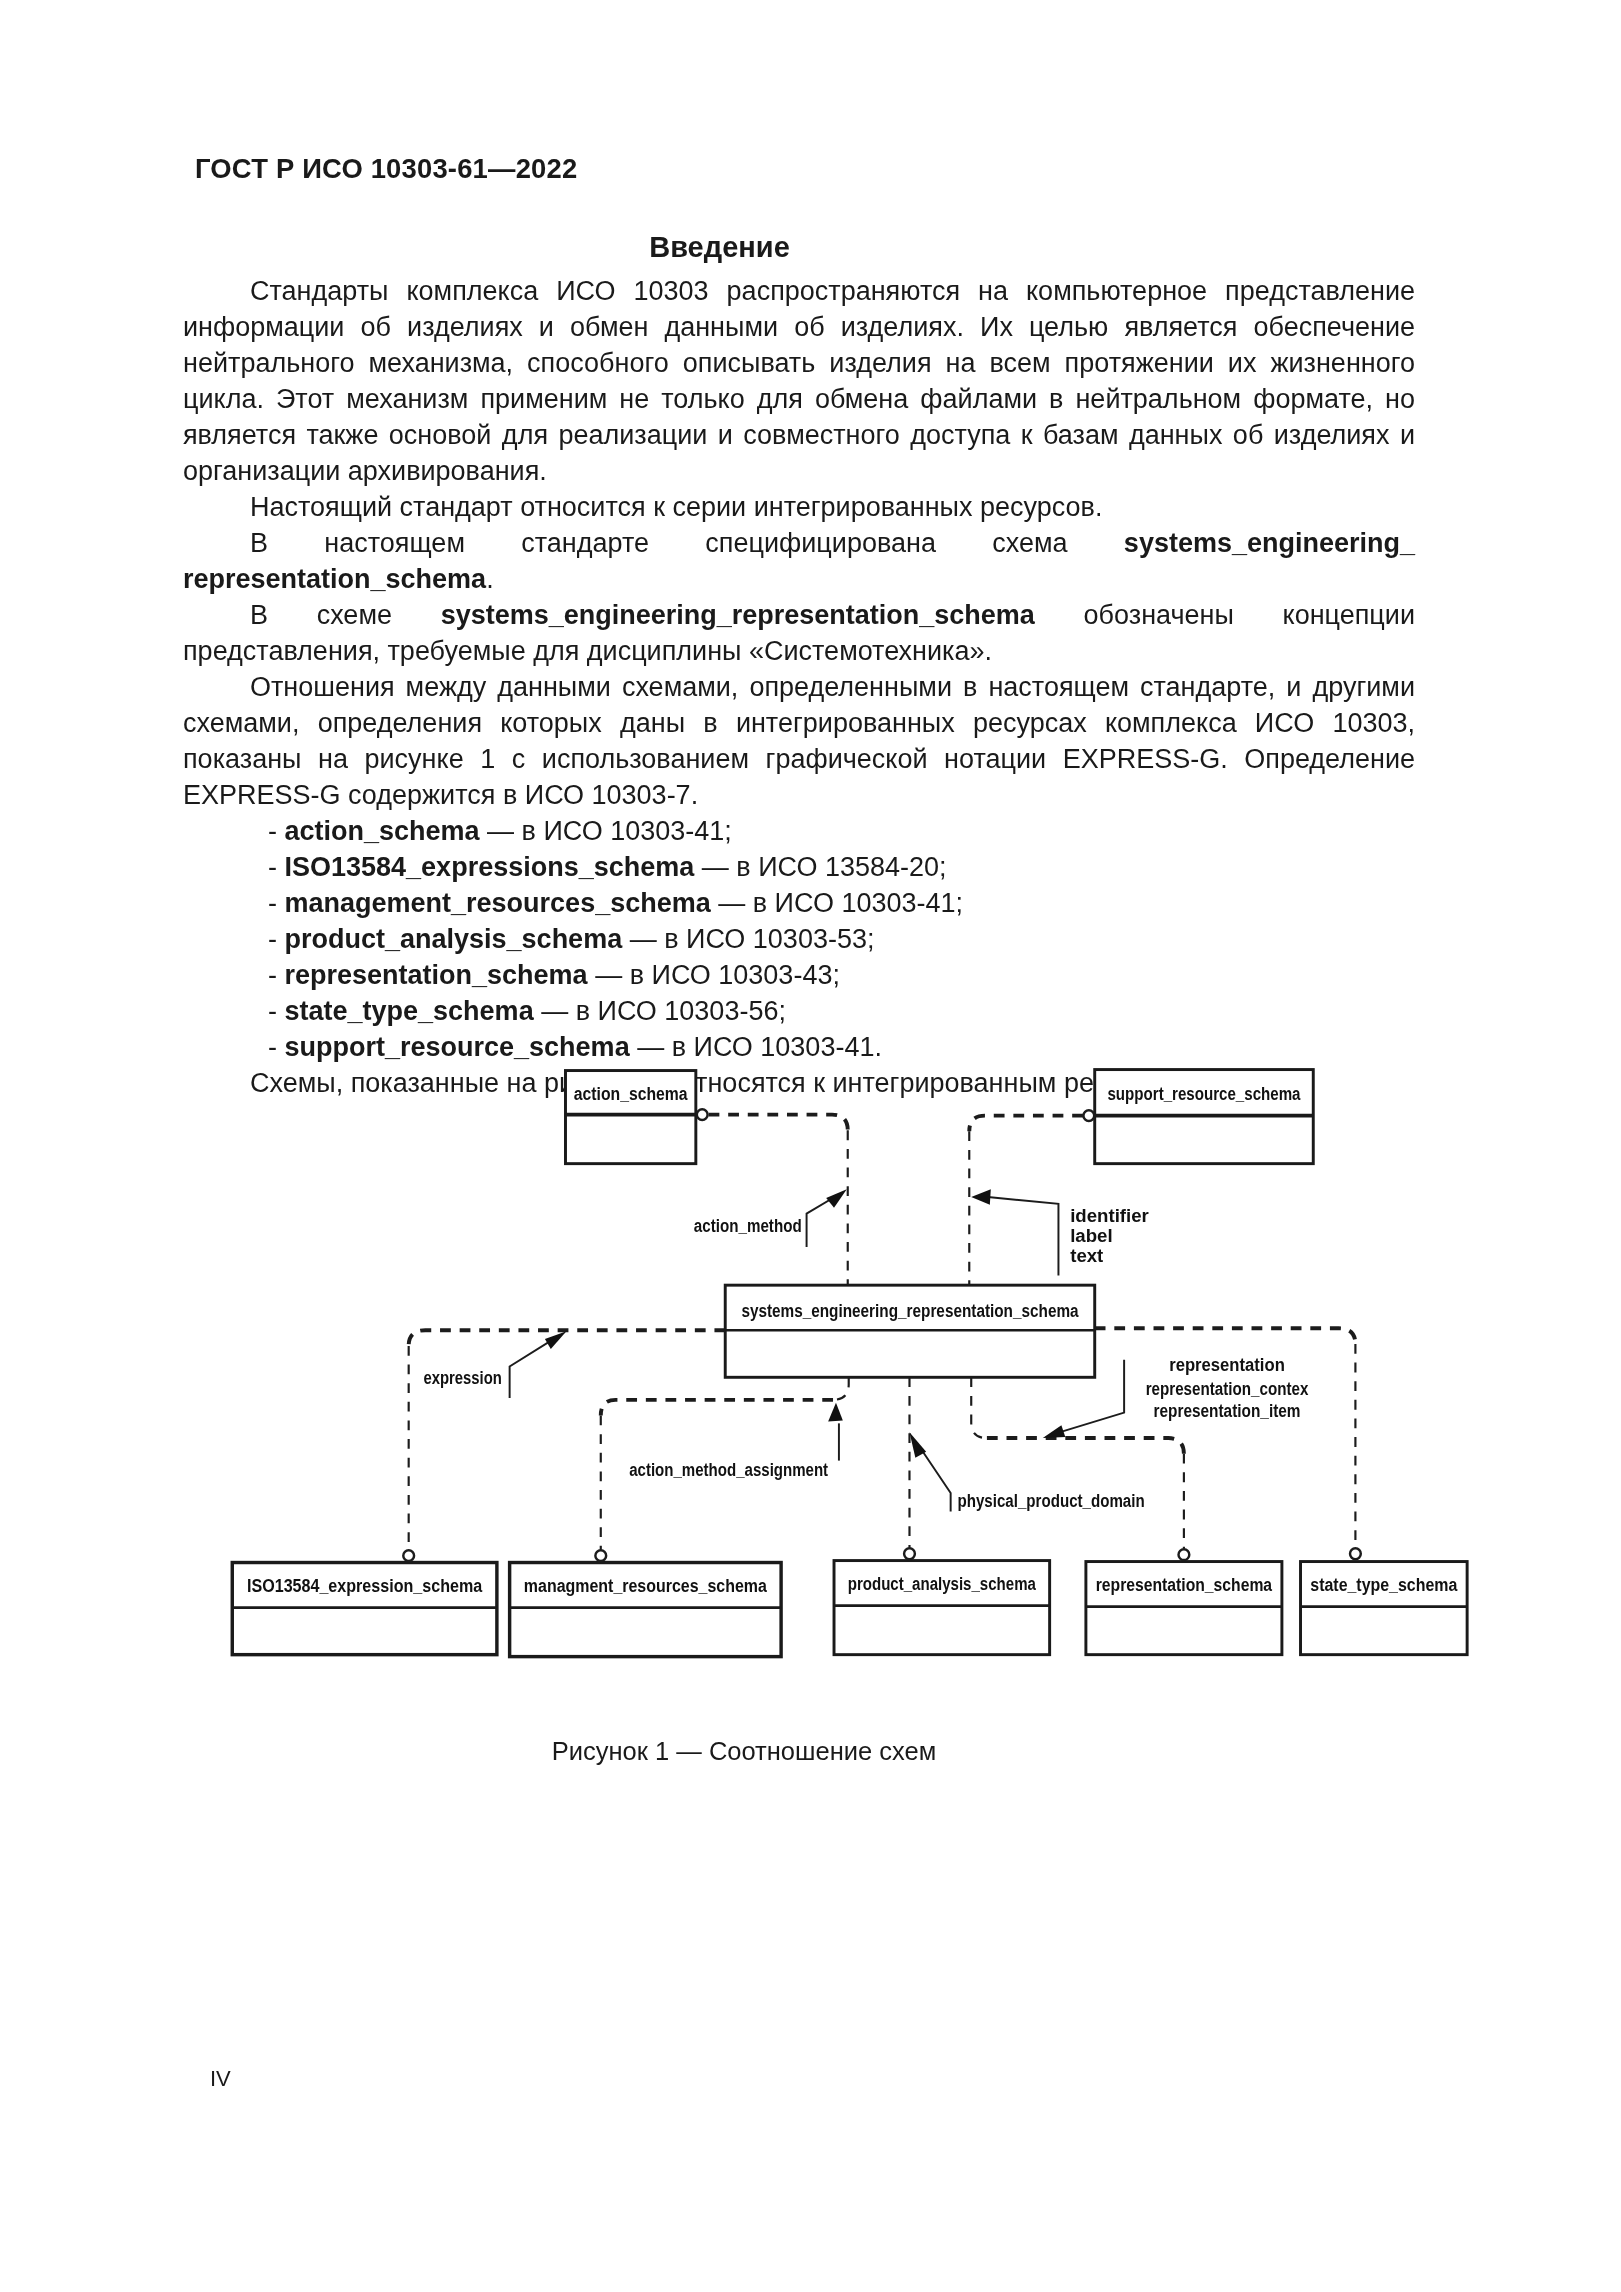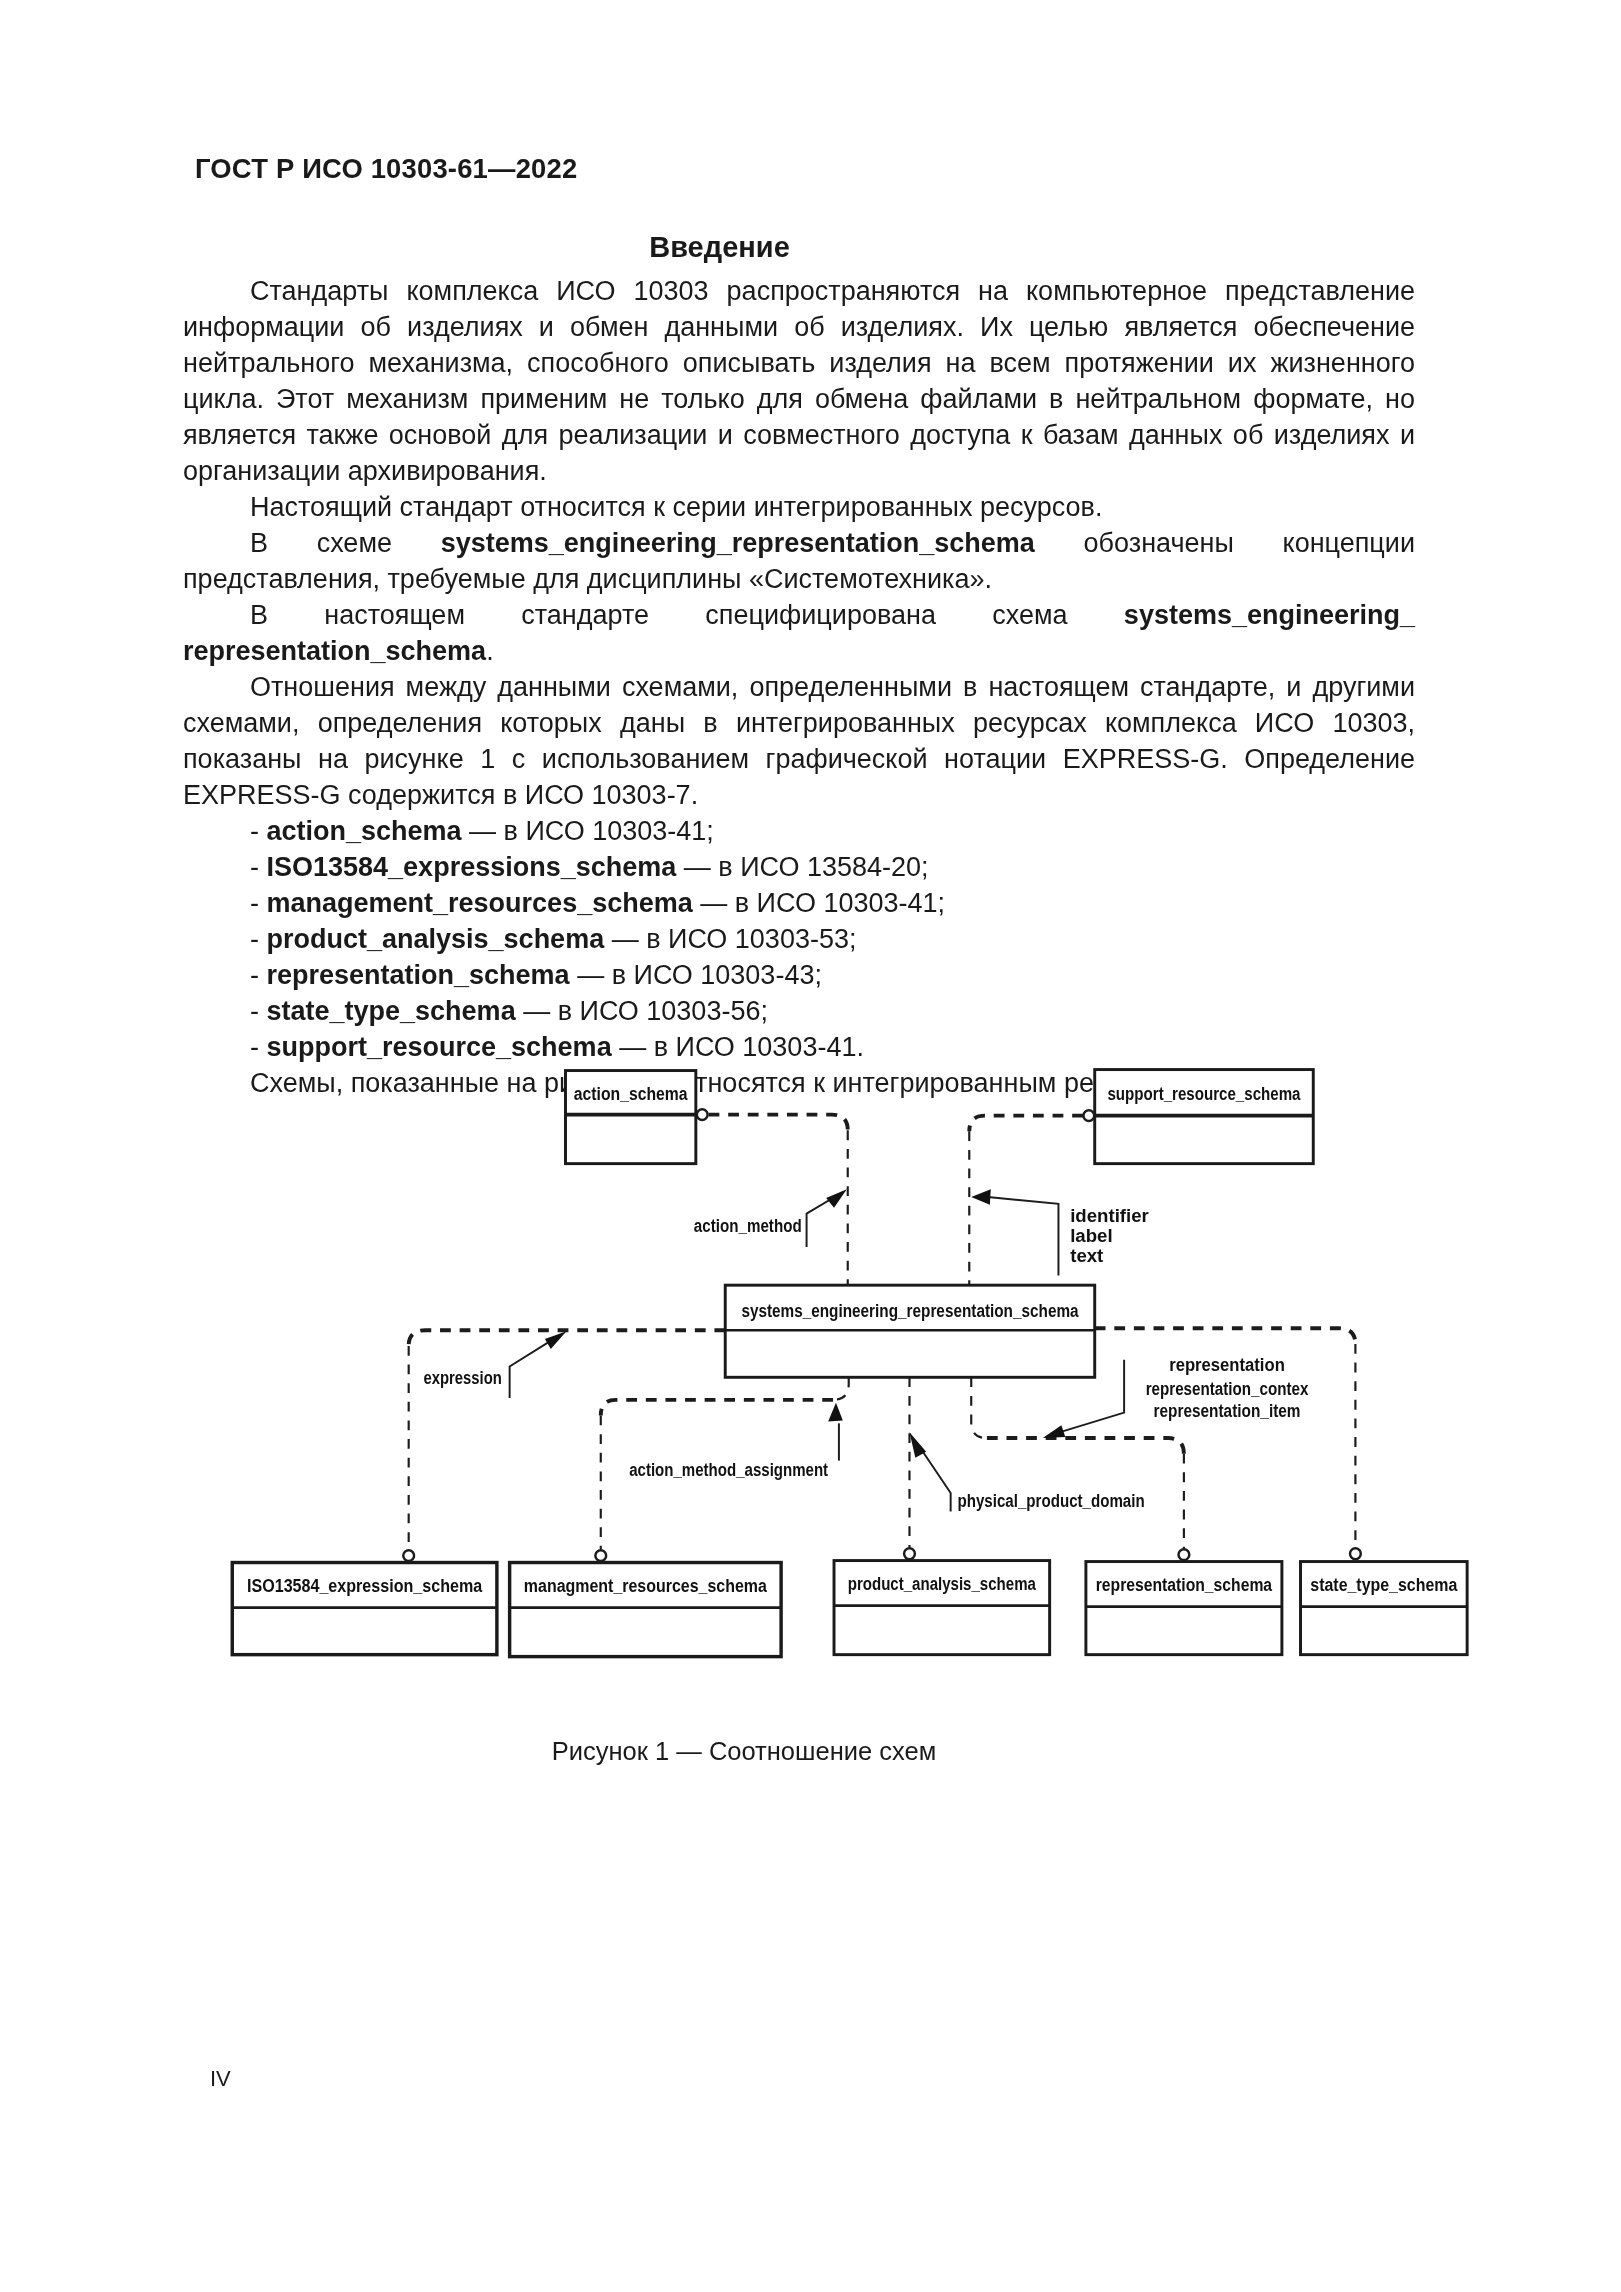--- a/index.html
+++ b/index.html
@@ -19,21 +19,21 @@
   .section-title{
     position:absolute;left:0;top:231px;width:1439px;
     text-align:center;font-size:29px;font-weight:bold;
   }
   .intro{
     position:absolute;left:183px;top:273px;width:1232px;
     font-size:27px;line-height:36px;text-align:justify;
   }
   .intro p{margin:0;}
   .intro p.ind{text-indent:67px;}
-  .intro p.list{margin-left:67px;text-indent:0;text-align:left;}
+  .intro p.list{margin-left:85px;text-indent:0;text-align:left;}
   .fig-caption{
     position:absolute;left:0;top:1737px;width:1412px;
     text-align:center;font-size:25.5px;padding-left:76px;box-sizing:border-box;
   }
   .page-number{
     position:absolute;left:210px;top:2066px;font-size:22px;
   }
   svg.diagram{position:absolute;left:0;top:0;}
   svg.diagram text{font-family:"Liberation Sans", sans-serif;fill:#111;}
   .boxtitle{font-weight:bold;}
@@ -43,22 +43,22 @@
 
 <div class="page">
 
   <div class="doc-header">ГОСТ Р ИСО 10303-61—2022</div>
 
   <div class="section-title">Введение</div>
 
   <div class="intro">
       <p class="ind"><span>Стандарты комплекса ИСО 10303 распространяются на компьютерное представление информации об изделиях и обмен данными об изделиях. Их целью является обеспечение нейтрального механизма, способного описывать изделия на всем протяжении их жизненного цикла. Этот механизм применим не только для обмена файлами в нейтральном формате, но является также основой для реализации и совместного доступа к базам данных об изделиях и организации архивирования.</span></p>
       <p class="ind"><span>Настоящий стандарт относится к серии интегрированных ресурсов.</span></p>
+      <p class="ind"><span>В настоящем стандарте специфицирована схема </span><b>systems_engineering_ representation_schema</b><span>.</span></p>
       <p class="ind"><span>В схеме </span><b>systems_engineering_representation_schema</b><span> обозначены концепции представления, требуемые для дисциплины «Системотехника».</span></p>
-      <p class="ind"><span>В настоящем стандарте специфицирована схема </span><b>systems_engineering_ representation_schema</b><span>.</span></p>
       <p class="ind"><span>Отношения между данными схемами, определенными в настоящем стандарте, и другими схемами, определения которых даны в интегрированных ресурсах комплекса ИСО 10303, показаны на рисунке 1 с использованием графической нотации EXPRESS-G. Определение EXPRESS-G содержится в ИСО 10303-7.</span></p>
       <p class="list"><span>- </span><b>action_schema</b><span> — в ИСО 10303-41;</span></p>
       <p class="list"><span>- </span><b>ISO13584_expressions_schema</b><span> — в ИСО 13584-20;</span></p>
       <p class="list"><span>- </span><b>management_resources_schema</b><span> — в ИСО 10303-41;</span></p>
       <p class="list"><span>- </span><b>product_analysis_schema</b><span> — в ИСО 10303-53;</span></p>
       <p class="list"><span>- </span><b>representation_schema</b><span> — в ИСО 10303-43;</span></p>
       <p class="list"><span>- </span><b>state_type_schema</b><span> — в ИСО 10303-56;</span></p>
       <p class="list"><span>- </span><b>support_resource_schema</b><span> — в ИСО 10303-41.</span></p>
       <p class="ind"><span>Схемы, показанные на рисунке 1, относятся к интегрированным ресурсам.</span></p>
     </div>

